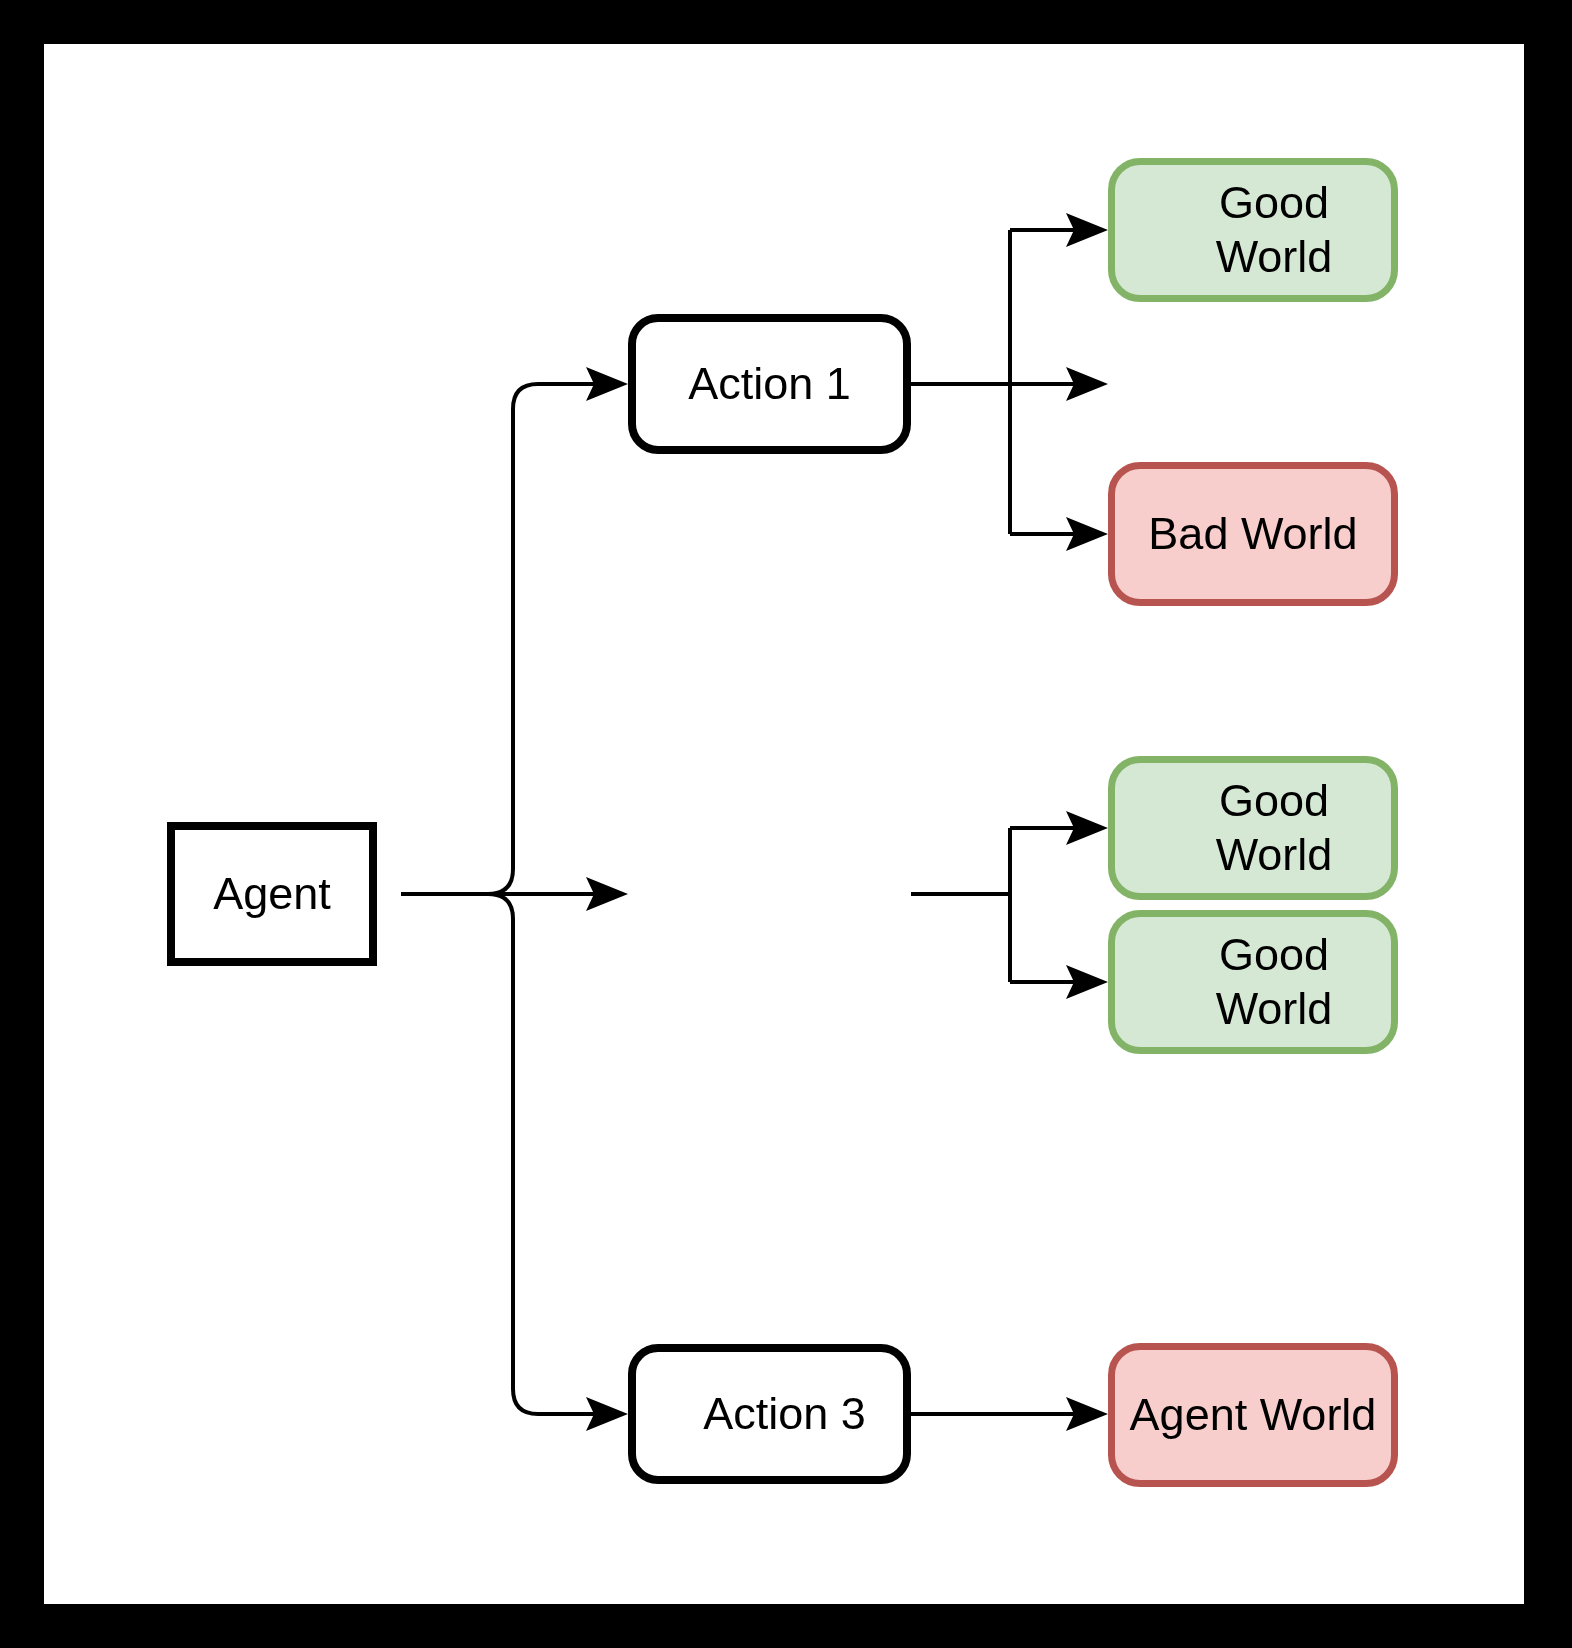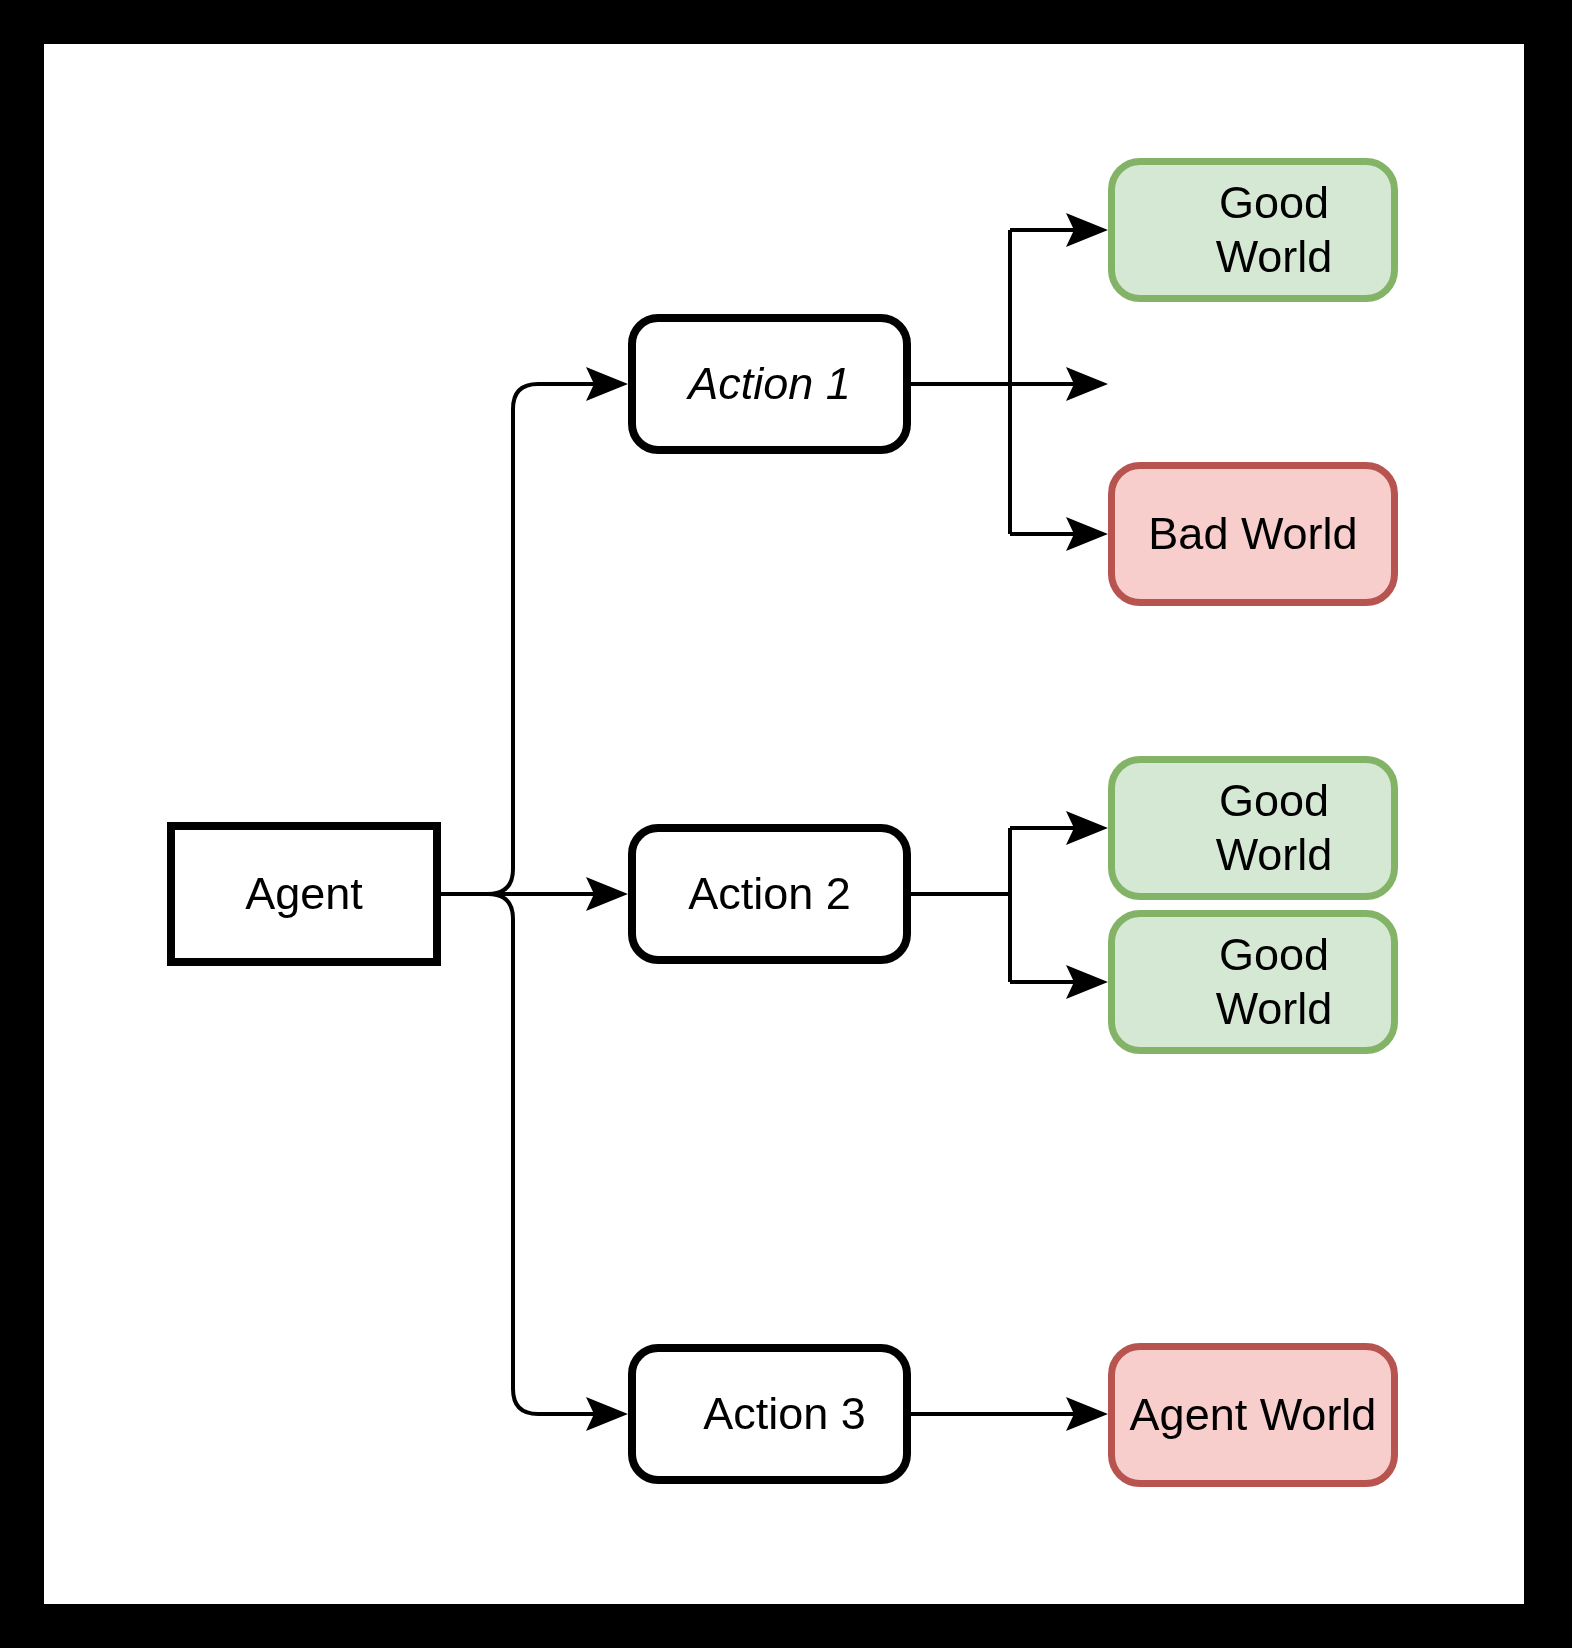--- a/index.html
+++ b/index.html
@@ -39,30 +39,30 @@
     justify-content: center;
     text-align: center;
     font-size: 45px;
     line-height: 1.2;
     color: #000;
     background: #fff;
     padding: 0 6px;
   }
   .node .label { display: block; }
   .agent {
-    left: 167px; top: 822px; width: 274px; height: 144px;
+    left: 167px; top: 822px; width: 210px; height: 144px;
     border: 8px solid var(--neutral-border, #000);
     border-radius: 0;
   }
   .action {
     width: 283px; height: 140px; left: 628px;
     border: 8px solid var(--neutral-border, #000);
     border-radius: 30px;
   }
-  .action-1 { top: 314px; font-style: italic; }
+  .action-1 { top: 314px; }
   .action-2 { top: 824px; }
   .action-3 { top: 1344px; padding-left: 36px; }
   .outcome {
     width: 290px; height: 144px; left: 1108px;
     border-radius: 32px;
   }
   .outcome.good {
     background: var(--good-fill, #d5e8d4);
     border: 7px solid var(--good-border, #82b366);
     padding-left: 48px;
@@ -126,23 +126,20 @@
     </g>
   </svg>
 
   <div class="node agent">
     <span class="label">Agent</span>
   </div>
 
   <div class="node action action-1">
     <span class="label">Action 1</span>
   </div>
-  <div class="node action action-2">
-    <span class="label">Action 2</span>
-  </div>
   <div class="node action action-3">
     <span class="label">Action 3</span>
   </div>
 
   <div class="node outcome good outcome-a1-0">
     <span class="label">Good World</span>
   </div>
   <div class="node outcome bad outcome-a1-2">
     <span class="label">Bad World</span>
   </div>

